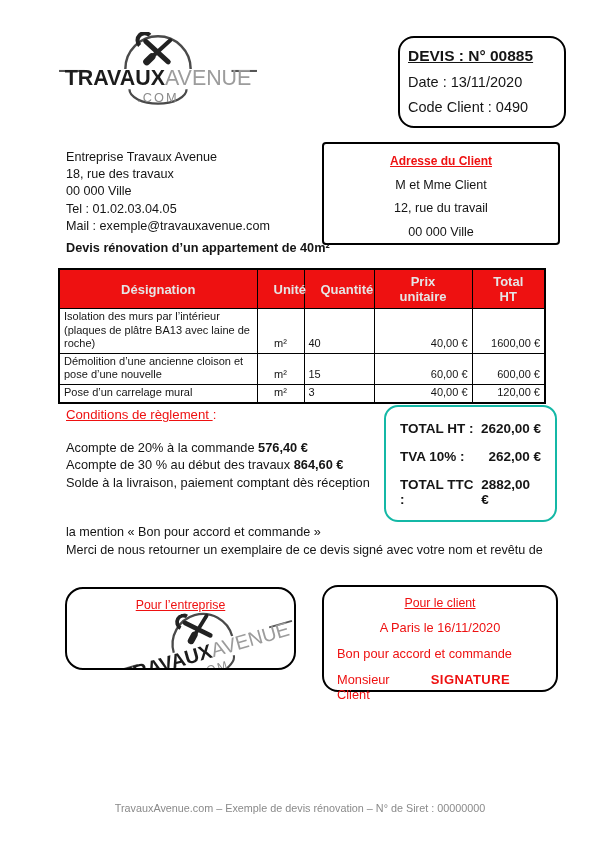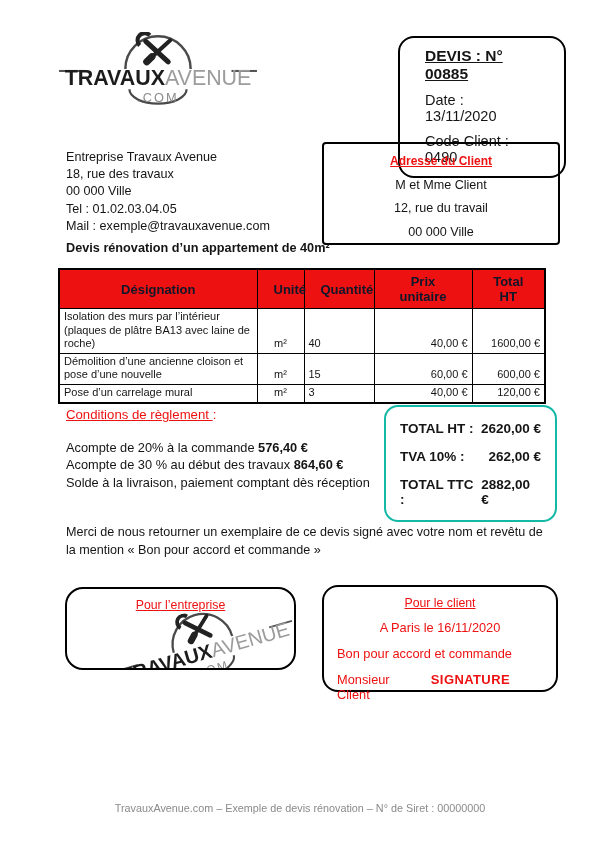--- a/index.html
+++ b/index.html
@@ -12,21 +12,21 @@
     overflow:hidden;
   }
 
   
   .logo-main { position:absolute; left:58px; top:32px; width:200px; height:82px; }
 
   
   .devis-box {
     position:absolute; left:398px; top:36px; width:168px;
     border:2px solid #000; border-radius:16px;
-    padding:9px 25px 11px;
+    padding:9px 8px 11px;
   }
   .devis-box .dv1 { font-size:15.5px; font-weight:bold; text-decoration:underline; }
   .devis-box .dv2 { font-size:14.5px; margin-top:9px; }
 
   
   .company { position:absolute; left:66px; top:149px; font-size:12.6px; line-height:17.2px; }
 
   
   .client-box {
     position:absolute; left:322px; top:142px; width:238px; height:103px;
@@ -41,21 +41,21 @@
   
   .doc-title { position:absolute; left:66px; top:241px; font-size:12.7px; font-weight:bold; }
 
   
   table.items {
     position:absolute; left:58px; top:268px; width:486px;
     border-collapse:collapse; border:2px solid #000;
     table-layout:fixed;
   }
   table.items th {
-    background:#ee1111; color:#0f172a; font-size:13px; font-weight:bold;
+    background:#ee1111; color:#e5e5e5; font-size:13px; font-weight:bold;
     border:1px solid #000; padding:4px 16px; text-align:center;
   }
   table.items td {
     border:1px solid #000; font-size:11px; line-height:13.6px;
     vertical-align:bottom; padding:1px 4px 2px;
   }
   td.c-des  { text-align:left; }
   td.c-unit { text-align:center; }
   td.c-qty  { text-align:left; }
   td.c-pu   { text-align:right; }
@@ -220,22 +220,22 @@
     <span>TVA 10% :</span>
     <span>262,00 €</span>
   </div>
   <div class="tot-row">
     <span>TOTAL TTC :</span>
     <span>2882,00 €</span>
   </div>
 </div>
 
 <div class="note">
+  <div>la mention « Bon pour accord et commande »</div>
   <div>Merci de nous retourner un exemplaire de ce devis signé avec votre nom et revêtu de</div>
-  <div>la mention « Bon pour accord et commande »</div>
 </div>
 
 <div class="sig-company">
   <div class="sig-title">Pour l’entreprise</div>
   <svg class="stamp">
     <use href="#logo-symbol"></use>
   </svg>
 </div>
 
 <div class="sig-client">

